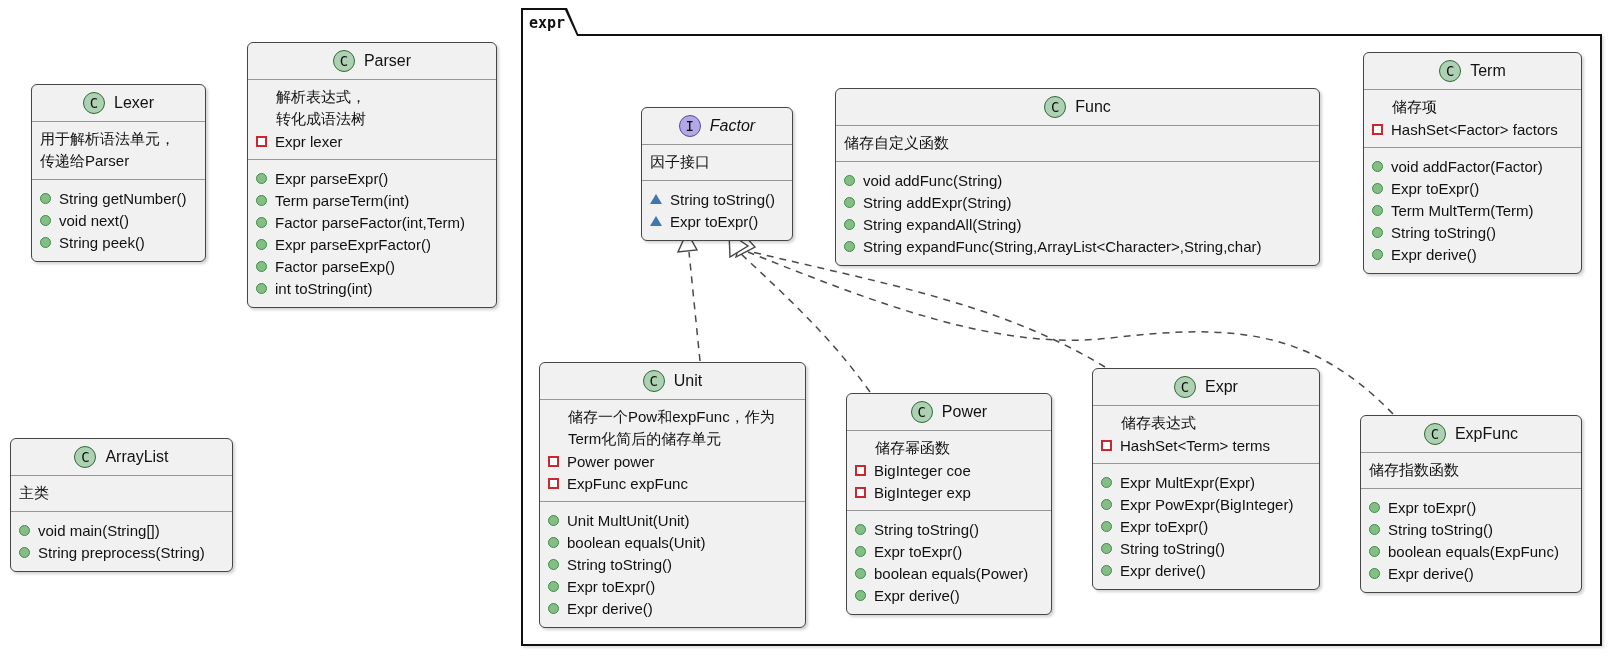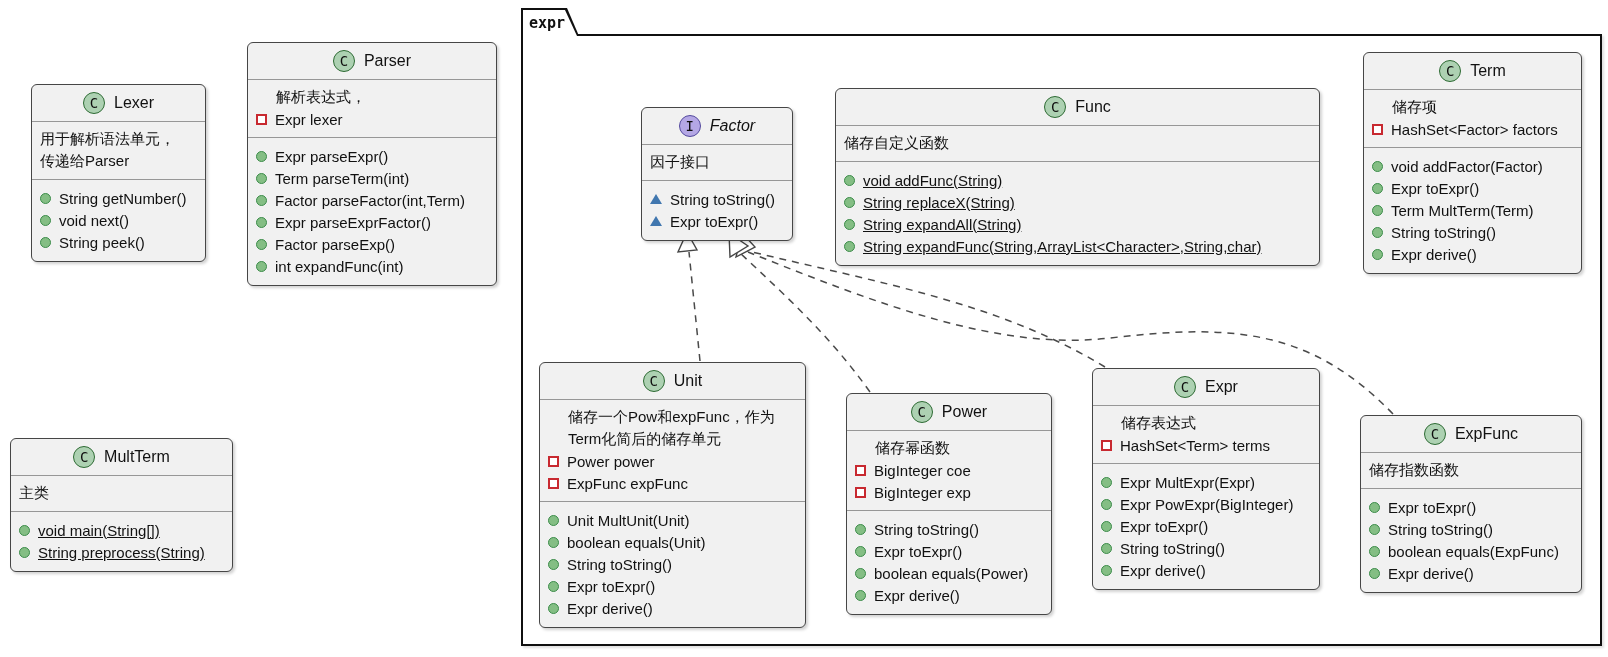--- a/index.html
+++ b/index.html
@@ -31,21 +31,21 @@
   .title-text{font-size:16px;}
   .uml-attrs{padding:6px 8px 7px 8px;border-bottom:1px solid #979797;}
   .uml-methods{padding:7px 8px 8px 8px;}
   .row{display:flex;align-items:center;gap:8px;height:22px;white-space:nowrap;}
   .row.desc.indent{padding-left:20px;}
   .ic{flex:0 0 auto;}
   .ic.circle-pub{width:9px;height:9px;border-radius:50%;background:#84BE84;border:1.5px solid #3c8c4a;}
   .ic.sq-priv{width:7px;height:7px;background:#ffffff;border:2px solid #C82930;}
   .ic.tri-pkg{width:0;height:0;border-left:6px solid transparent;border-right:6px solid transparent;
               border-bottom:10px solid #4177AF;}
-  .row.static .txt{text-decoration:underline;}
+  .row.static .txt{}
 
   
   #arrow-layer{position:absolute;left:0;top:0;z-index:4;pointer-events:none;}
   .dash{fill:none;stroke:#4a4a4a;stroke-width:1.5;stroke-dasharray:7,6;}
   .head{fill:#ffffff;stroke:#454545;stroke-width:1.4;}
 </style>
 </head>
 <body>
 
 <div id="canvas">
@@ -102,20 +102,23 @@
     <div class="uml-title">
       <span class="circle">
         <span>C</span>
       </span>
       <span class="title-text">Parser</span>
     </div>
     <div class="uml-attrs">
           <div class="row desc indent">
             <span class="txt">解析表达式，</span>
           </div>
+          <div class="row desc indent">
+            <span class="txt">转化成语法树</span>
+          </div>
           <div class="row member">
             <span class="ic sq-priv"></span>
             <span class="txt">Expr lexer</span>
           </div>
         </div>
     <div class="uml-methods">
           <div class="row member">
             <span class="ic circle-pub"></span>
             <span class="txt">Expr parseExpr()</span>
           </div>
@@ -130,32 +133,32 @@
           <div class="row member">
             <span class="ic circle-pub"></span>
             <span class="txt">Expr parseExprFactor()</span>
           </div>
           <div class="row member">
             <span class="ic circle-pub"></span>
             <span class="txt">Factor parseExp()</span>
           </div>
           <div class="row member">
             <span class="ic circle-pub"></span>
-            <span class="txt">int expandFunc(int)</span>
+            <span class="txt">int toString(int)</span>
           </div>
         </div>
   </div>
 </div>
   <div class="slot" style="left:10px;  top:438px; width:223px;">
   <div class="uml-class">
     <div class="uml-title">
       <span class="circle">
         <span>C</span>
       </span>
-      <span class="title-text">MultTerm</span>
+      <span class="title-text">ArrayList</span>
     </div>
     <div class="uml-attrs">
           <div class="row desc">
             <span class="txt">主类</span>
           </div>
         </div>
     <div class="uml-methods">
           <div class="row member static">
             <span class="ic circle-pub"></span>
             <span class="txt">void main(String[])</span>
@@ -205,21 +208,21 @@
             <span class="txt">储存自定义函数</span>
           </div>
         </div>
     <div class="uml-methods">
           <div class="row member static">
             <span class="ic circle-pub"></span>
             <span class="txt">void addFunc(String)</span>
           </div>
           <div class="row member static">
             <span class="ic circle-pub"></span>
-            <span class="txt">String replaceX(String)</span>
+            <span class="txt">String addExpr(String)</span>
           </div>
           <div class="row member static">
             <span class="ic circle-pub"></span>
             <span class="txt">String expandAll(String)</span>
           </div>
           <div class="row member static">
             <span class="ic circle-pub"></span>
             <span class="txt">String expandFunc(String,ArrayList&lt;Character&gt;,String,char)</span>
           </div>
         </div>

